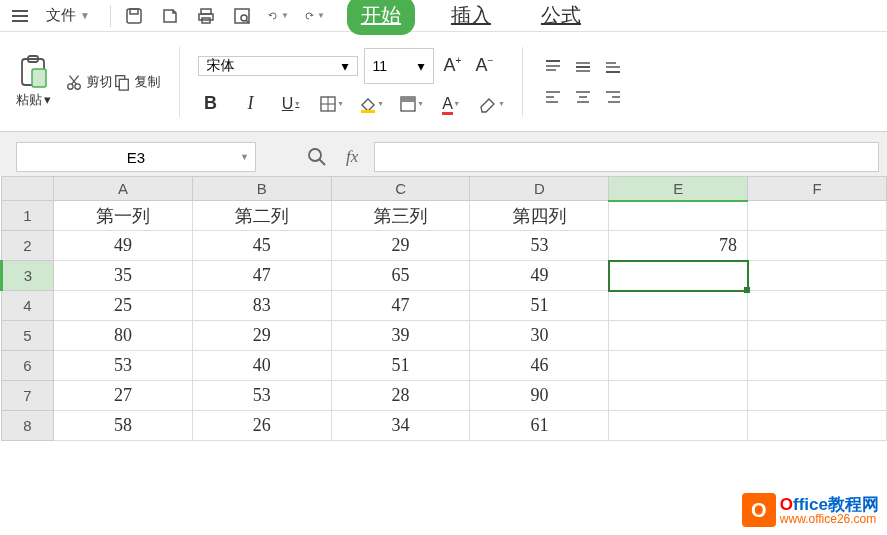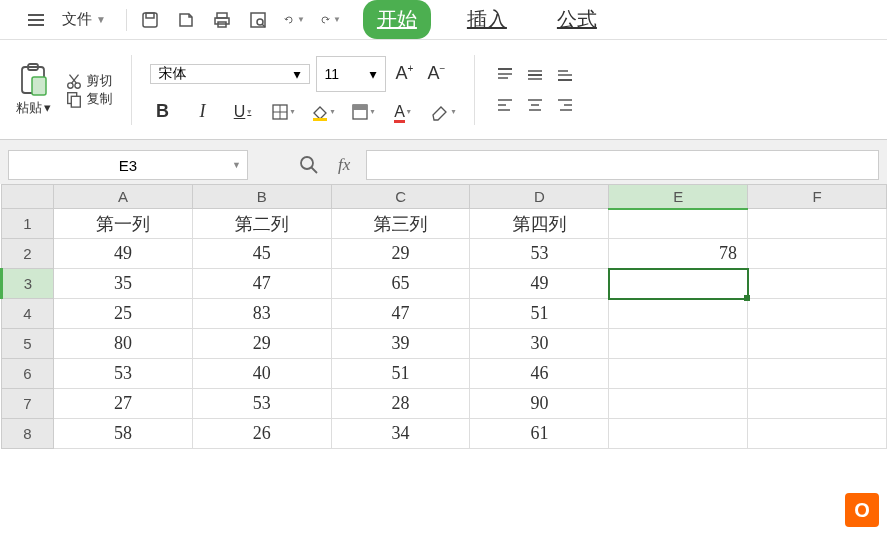--- a/index.html
+++ b/index.html
@@ -1,19 +1,19 @@
 <!DOCTYPE html>
 <html><head>
   <meta charset="utf-8">
   <style>
     * { margin: 0; padding: 0; box-sizing: border-box; }
     body { font-family: "Microsoft YaHei", sans-serif; background: #fff; width: 887px; height: 535px; overflow: hidden; }
     
     
-    .menubar { display: flex; align-items: center; height: 40px; background: #fff; padding: 0 24px; gap: 6px; border-bottom: 1px solid #e0e0e0; }
+    .menubar { display: flex; align-items: center; height: 32px; background: #fff; padding: 0 8px; gap: 6px; border-bottom: 1px solid #e0e0e0; }
     .hamburger { display: flex; flex-direction: column; gap: 3px; padding: 4px; }
     .hamburger span { width: 16px; height: 2px; background: #555; }
     .file-menu { display: flex; align-items: center; gap: 4px; font-size: 15px; color: #333; padding: 4px 8px; }
     .file-menu .chev { font-size: 10px; color: #888; }
     .sep-v { width: 1px; height: 22px; background: #ddd; margin: 0 6px; }
     .qat { display: flex; gap: 14px; align-items: center; }
     .qat-icon { width: 22px; height: 22px; display: flex; align-items: center; justify-content: center; color: #555; }
     .tabs { display: flex; gap: 22px; margin-left: 16px; align-items: center; }
     .tab { font-size: 20px; color: #333; padding: 6px 14px; text-decoration: underline; }
     .tab.active { background: #4caf50; color: #fff; border-radius: 14px; }
@@ -37,21 +37,21 @@
     .split { display: flex; align-items: center; }
     .split .chev { font-size: 8px; color: #888; margin-left: 2px; }
     .abig { font-size: 18px; color: #333; }
     .asmall { font-size: 18px; color: #333; }
     .align-grid { display: grid; grid-template-columns: repeat(3, 24px); grid-template-rows: repeat(2, 24px); gap: 6px; }
     .align-btn { display: flex; align-items: center; justify-content: center; }
     
     
     .fbar-area { background: #f0f0f0; padding: 10px 8px 4px 8px; }
     .fbar { display: flex; align-items: center; gap: 8px; }
-    .namebox { width: 240px; height: 30px; background: #fff; border: 1px solid #ccc; display: flex; align-items: center; justify-content: center; position: relative; font-size: 15px; }
+    .namebox { width: 240px; height: 30px; background: #fff; border: 1px solid #ccc; display: flex; align-items: center; justify-content: center; position: relative; font-size: 15px; margin-left: 8px; }
     .namebox .chev { position: absolute; right: 6px; font-size: 9px; color: #888; }
     .fx-zoom { width: 26px; height: 26px; display: flex; align-items: center; justify-content: center; margin-left: 40px; }
     .fx-lbl { font-style: italic; font-family: serif; font-size: 17px; color: #666; margin-left: 8px; }
     .formula-input { flex: 1; height: 30px; background: #fff; border: 1px solid #ccc; margin-left: 8px; }
     
     
     .sheet { position: relative; }
     .grid { border-collapse: collapse; width: 100%; }
     .grid th.corner { width: 42px; height: 24px; background: #e8e8e8; border: 1px solid #ccc; }
     .grid th.colh { background: #e8e8e8; border: 1px solid #ccc; font-weight: normal; font-size: 15px; color: #555; height: 24px; width: 112px; }
@@ -144,21 +144,21 @@
         <svg width="30" height="34" viewBox="0 0 30 34">
             <rect x="4" y="4" width="22" height="26" rx="3" fill="none" stroke="#555" stroke-width="1.8"></rect>
             <rect x="10" y="1" width="10" height="6" rx="2" fill="none" stroke="#555" stroke-width="1.8"></rect>
             <rect x="14" y="14" width="14" height="18" rx="2" fill="#cde8cd" stroke="#4caf50" stroke-width="1.5"></rect>
           </svg>
         <span class="lbl">
             <span>粘贴</span>
             <span class="chev"> ▾</span>
           </span>
       </div>
-      <div style="display:flex;flex-direction:column;">
+      <div style="display:flex;flex-direction:row;">
         <div class="small-btn">
           <svg width="18" height="18" viewBox="0 0 20 20">
               <circle cx="6" cy="15" r="3" fill="none" stroke="#555" stroke-width="1.5"></circle>
               <circle cx="14" cy="15" r="3" fill="none" stroke="#555" stroke-width="1.5"></circle>
               <line x1="7" y1="13" x2="15" y2="3" stroke="#555" stroke-width="1.5"></line>
               <line x1="13" y1="13" x2="5" y2="3" stroke="#555" stroke-width="1.5"></line>
             </svg>
           <span>剪切</span>
         </div>
         <div class="small-btn">
@@ -376,13 +376,17 @@
       <td>61</td>
       <td></td>
       <td></td>
     </tr>
   </tbody>
     </table>
 </div>
 
 <div class="watermark">
   <div class="wm-icon">O</div>
+  <div class="wm-text">
+    <div class="wm-title"><span class="o1">O</span><span class="rest">ffice教程网</span></div>
+    <div class="wm-url">www.office26.com</div>
+  </div>
 </div>
 
 </body></html>

